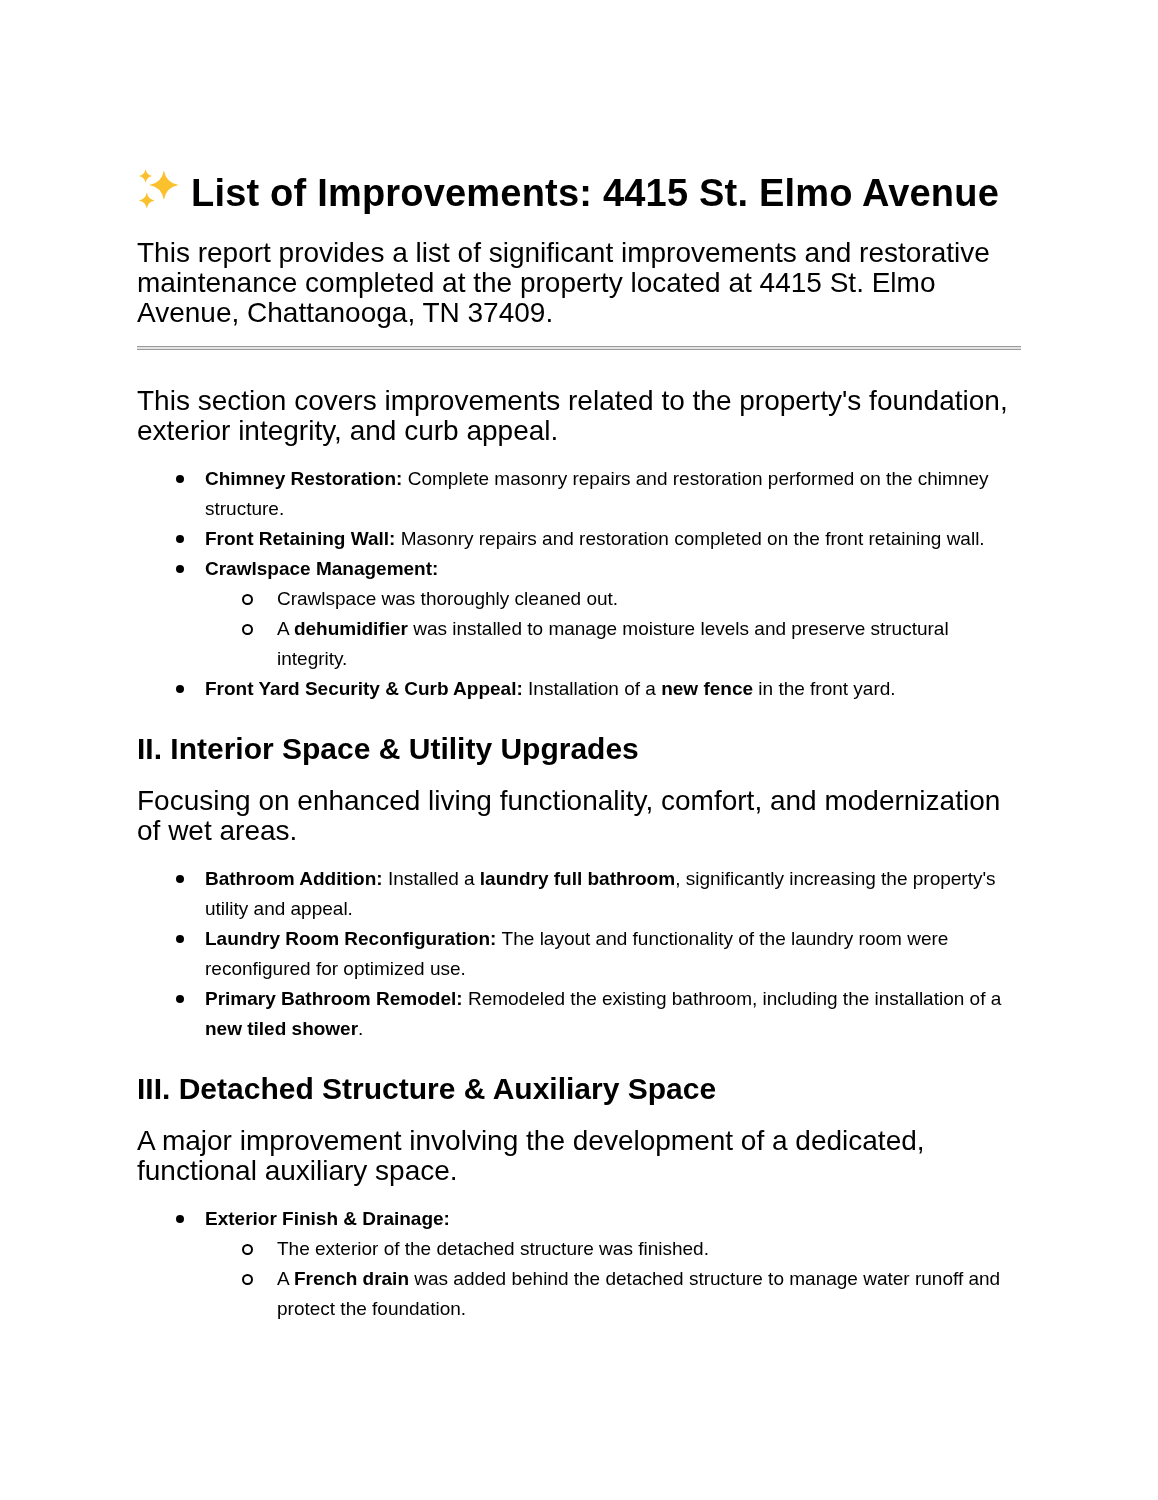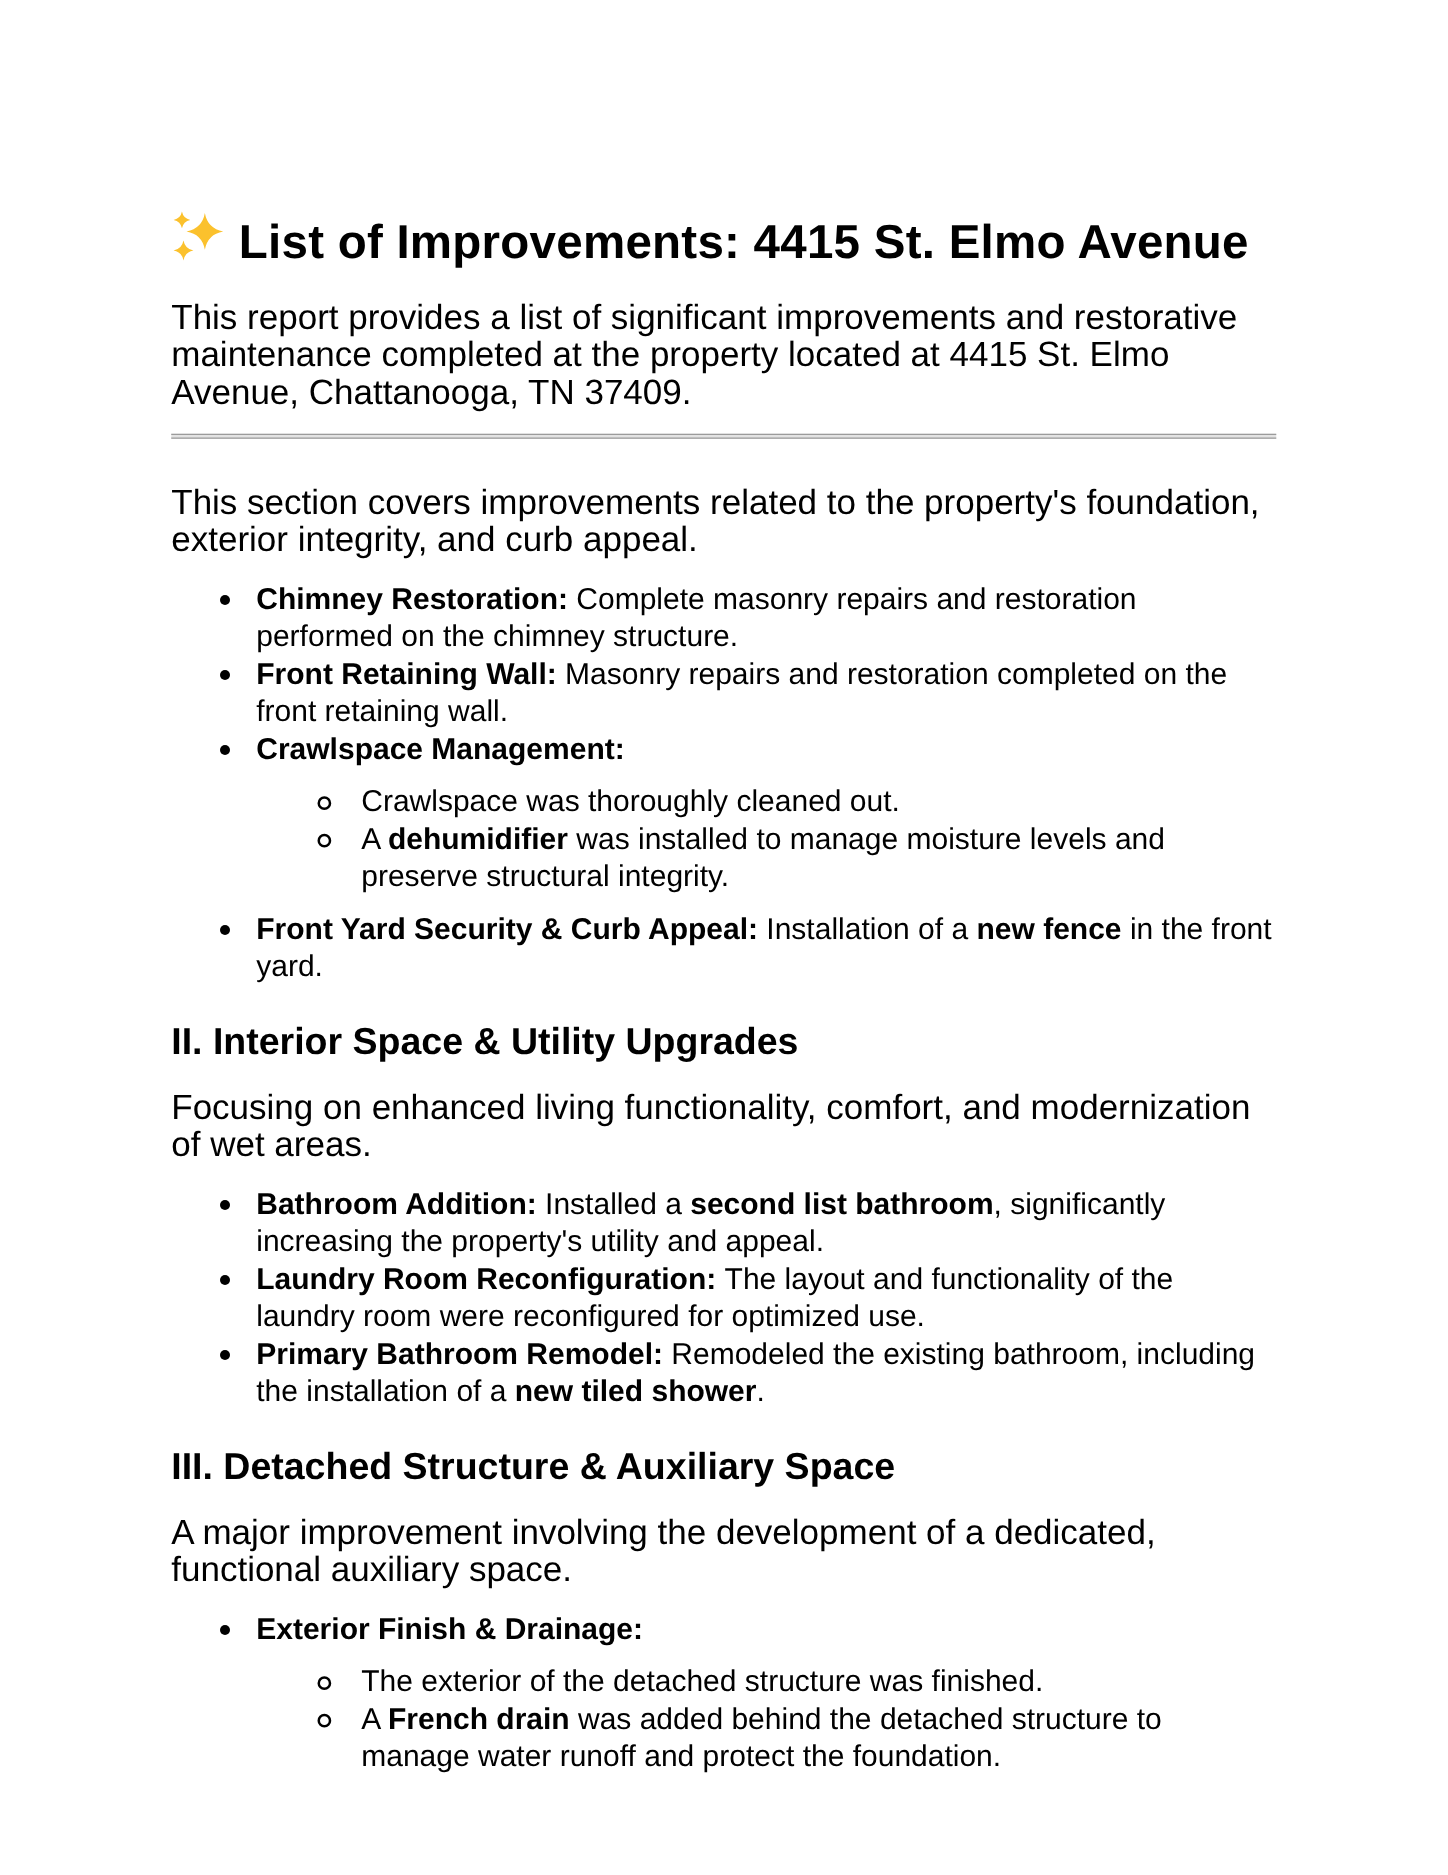--- a/index.html
+++ b/index.html
@@ -39,22 +39,22 @@
     border-bottom: 1px solid var(--divider, #9b9b9b);
     margin: 18px 0 36px 0;
   }
   h2.section-heading {
     font-size: 30px;
     line-height: 38px;
     font-weight: bold;
     margin: 26px 0 18px 0;
   }
   ul { list-style: none; margin: 0 0 18px 0; padding: 0; }
-  ul.lvl2 { margin: 12px; }
-  li { position: relative; font-size: 24px; line-height: 30px; }
+  ul.lvl2 { margin: 0; }
+  li { position: relative; font-size: 19px; line-height: 30px; }
   ul.lvl1 > li { padding-left: 68px; }
   ul.lvl2 > li { padding-left: 72px; }
   .marker { position: absolute; display: block; }
   .marker.m1 {
     left: 39px; top: 11px;
     width: 8px; height: 8px;
     background: #000; border-radius: 50%;
   }
   .marker.m2 {
     left: 37px; top: 10px;
@@ -86,21 +86,21 @@
         <li><span class="marker m1"></span><span class="li-text"><strong>Front Retaining Wall: </strong><span>Masonry repairs and restoration completed on the front retaining wall.</span></span></li>
         <li><span class="marker m1"></span><span class="li-text"><strong>Crawlspace Management:</strong></span><ul class="lvl2">
             <li><span class="marker m2"></span><span class="li-text"><span>Crawlspace was thoroughly cleaned out.</span></span></li>
             <li><span class="marker m2"></span><span class="li-text"><span>A </span><strong>dehumidifier</strong><span> was installed to manage moisture levels and preserve structural integrity.</span></span></li>
           </ul></li>
         <li><span class="marker m1"></span><span class="li-text"><strong>Front Yard Security &amp; Curb Appeal: </strong><span>Installation of a </span><strong>new fence</strong><span> in the front yard.</span></span></li>
       </ul>
       <h2 class="section-heading">II. Interior Space &amp; Utility Upgrades</h2>
       <p class="body-text">Focusing on enhanced living functionality, comfort, and modernization of wet areas.</p>
       <ul class="lvl1">
-        <li><span class="marker m1"></span><span class="li-text"><strong>Bathroom Addition: </strong><span>Installed a </span><strong>second list bathroom</strong><span>, significantly increasing the property's utility and appeal.</span></span></li>
+        <li><span class="marker m1"></span><span class="li-text"><strong>Bathroom Addition: </strong><span>Installed a </span><strong>laundry full bathroom</strong><span>, significantly increasing the property's utility and appeal.</span></span></li>
         <li><span class="marker m1"></span><span class="li-text"><strong>Laundry Room Reconfiguration: </strong><span>The layout and functionality of the laundry room were reconfigured for optimized use.</span></span></li>
         <li><span class="marker m1"></span><span class="li-text"><strong>Primary Bathroom Remodel: </strong><span>Remodeled the existing bathroom, including the installation of a </span><strong>new tiled shower</strong><span>.</span></span></li>
       </ul>
       <h2 class="section-heading">III. Detached Structure &amp; Auxiliary Space</h2>
       <p class="body-text">A major improvement involving the development of a dedicated, functional auxiliary space.</p>
       <ul class="lvl1">
         <li><span class="marker m1"></span><span class="li-text"><strong>Exterior Finish &amp; Drainage:</strong></span><ul class="lvl2">
             <li><span class="marker m2"></span><span class="li-text"><span>The exterior of the detached structure was finished.</span></span></li>
             <li><span class="marker m2"></span><span class="li-text"><span>A </span><strong>French drain</strong><span> was added behind the detached structure to manage water runoff and protect the foundation.</span></span></li>
           </ul></li>

